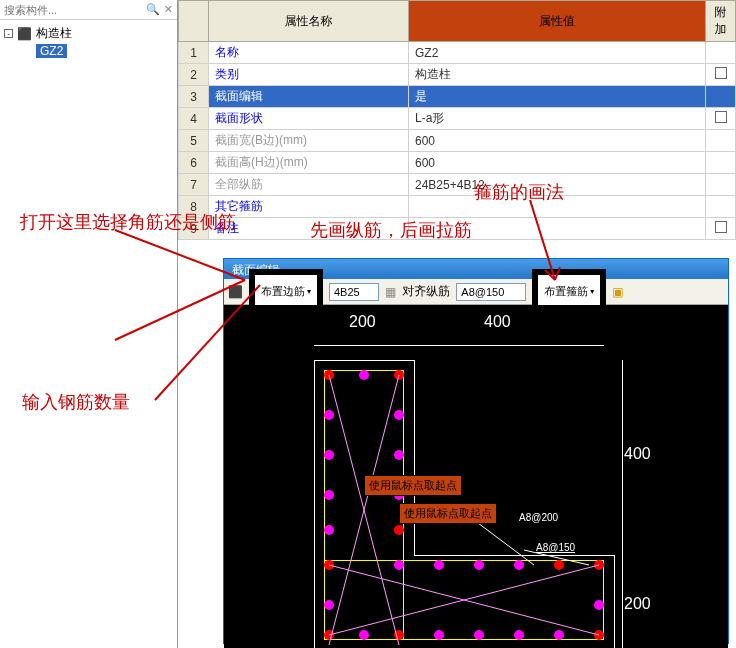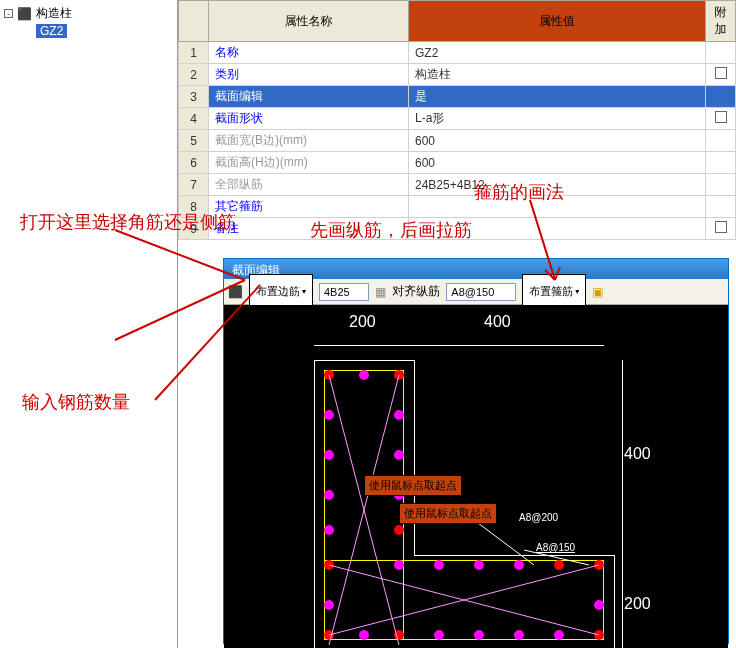--- a/index.html
+++ b/index.html
@@ -29,41 +29,48 @@
     .prop-table td.extra-col { width: 30px; text-align: center; }
     .checkbox { display: inline-block; width: 12px; height: 12px; border: 1px solid #666; background: #fff; }
     .expand-btn { display: inline-block; width: 11px; height: 11px; border: 1px solid #888; font-size: 9px; text-align: center; line-height: 9px; margin-right: 4px; }
     
     .annotations { position: absolute; left: 0; top: 0; width: 736px; height: 648px; pointer-events: none; z-index: 100; }
     .anno-text { position: absolute; color: #c00; font-size: 18px; font-family: SimSun; }
     
     .section-editor { position: absolute; left: 223px; top: 258px; width: 506px; height: 386px; border: 1px solid #0a6dc4; background: #000; }
     .section-title { background: linear-gradient(#4a9de8, #2678c8); color: #fff; padding: 3px 8px; font-size: 12px; height: 20px; }
     .section-toolbar { background: #f4f2e8; border-bottom: 1px solid #aca899; padding: 3px 4px; display: flex; align-items: center; gap: 6px; height: 26px; }
-    .tb-btn { background: #fff; border: 1px solid #000000; padding: 9px 6px; font-size: 11px; display: flex; align-items: center; gap: 2px; }
+    .tb-btn { background: #fff; border: 6px solid #000000; padding: 9px 6px; font-size: 11px; display: flex; align-items: center; gap: 2px; }
     .tb-input { border: 1px solid #7f9db9; padding: 1px 4px; font-size: 11px; width: 50px; height: 18px; }
     .tb-input.wide { width: 70px; }
     .dropdown-arrow { font-size: 8px; }
     
     .canvas { position: relative; width: 100%; height: 360px; background: #000; overflow: hidden; }
     .dim-text { position: absolute; color: #fff; font-size: 16px; font-family: Arial; }
     .shape-line { position: absolute; background: #fff; }
     .rebar { position: absolute; width: 10px; height: 10px; background: #f0f; border-radius: 50%; }
     .rebar.red { background: #f00; }
     .stirrup { position: absolute; border: 1px solid #ff0; }
     .tooltip { position: absolute; background: #c2410c; border: 1px solid #000; padding: 2px 4px; font-size: 11px; color: #000; white-space: nowrap; }
     .dim-line { position: absolute; background: #fff; }
     .stirrup-label { position: absolute; color: #fff; font-size: 10px; }
     
     svg.anno-svg { position: absolute; left: 0; top: 0; width: 736px; height: 648px; pointer-events: none; z-index: 99; }
   </style>
 </head>
 <body>
 
 <div class="left-panel">
+  <div class="search-bar">
+    <input placeholder="搜索构件..." style="">
+    <div class="search-icons">
+      <span style="color:#888;">🔍</span>
+      <span style="color:#888;">✕</span>
+    </div>
+  </div>
   <div class="tree">
     <div class="tree-node">
       <span class="tree-expander">-</span>
       <span style="color:#d4a;">⬛</span>
       <span>构造柱</span>
     </div>
     <div class="tree-node indent2">
       <span class="tree-selected">GZ2</span>
     </div>
   </div>

